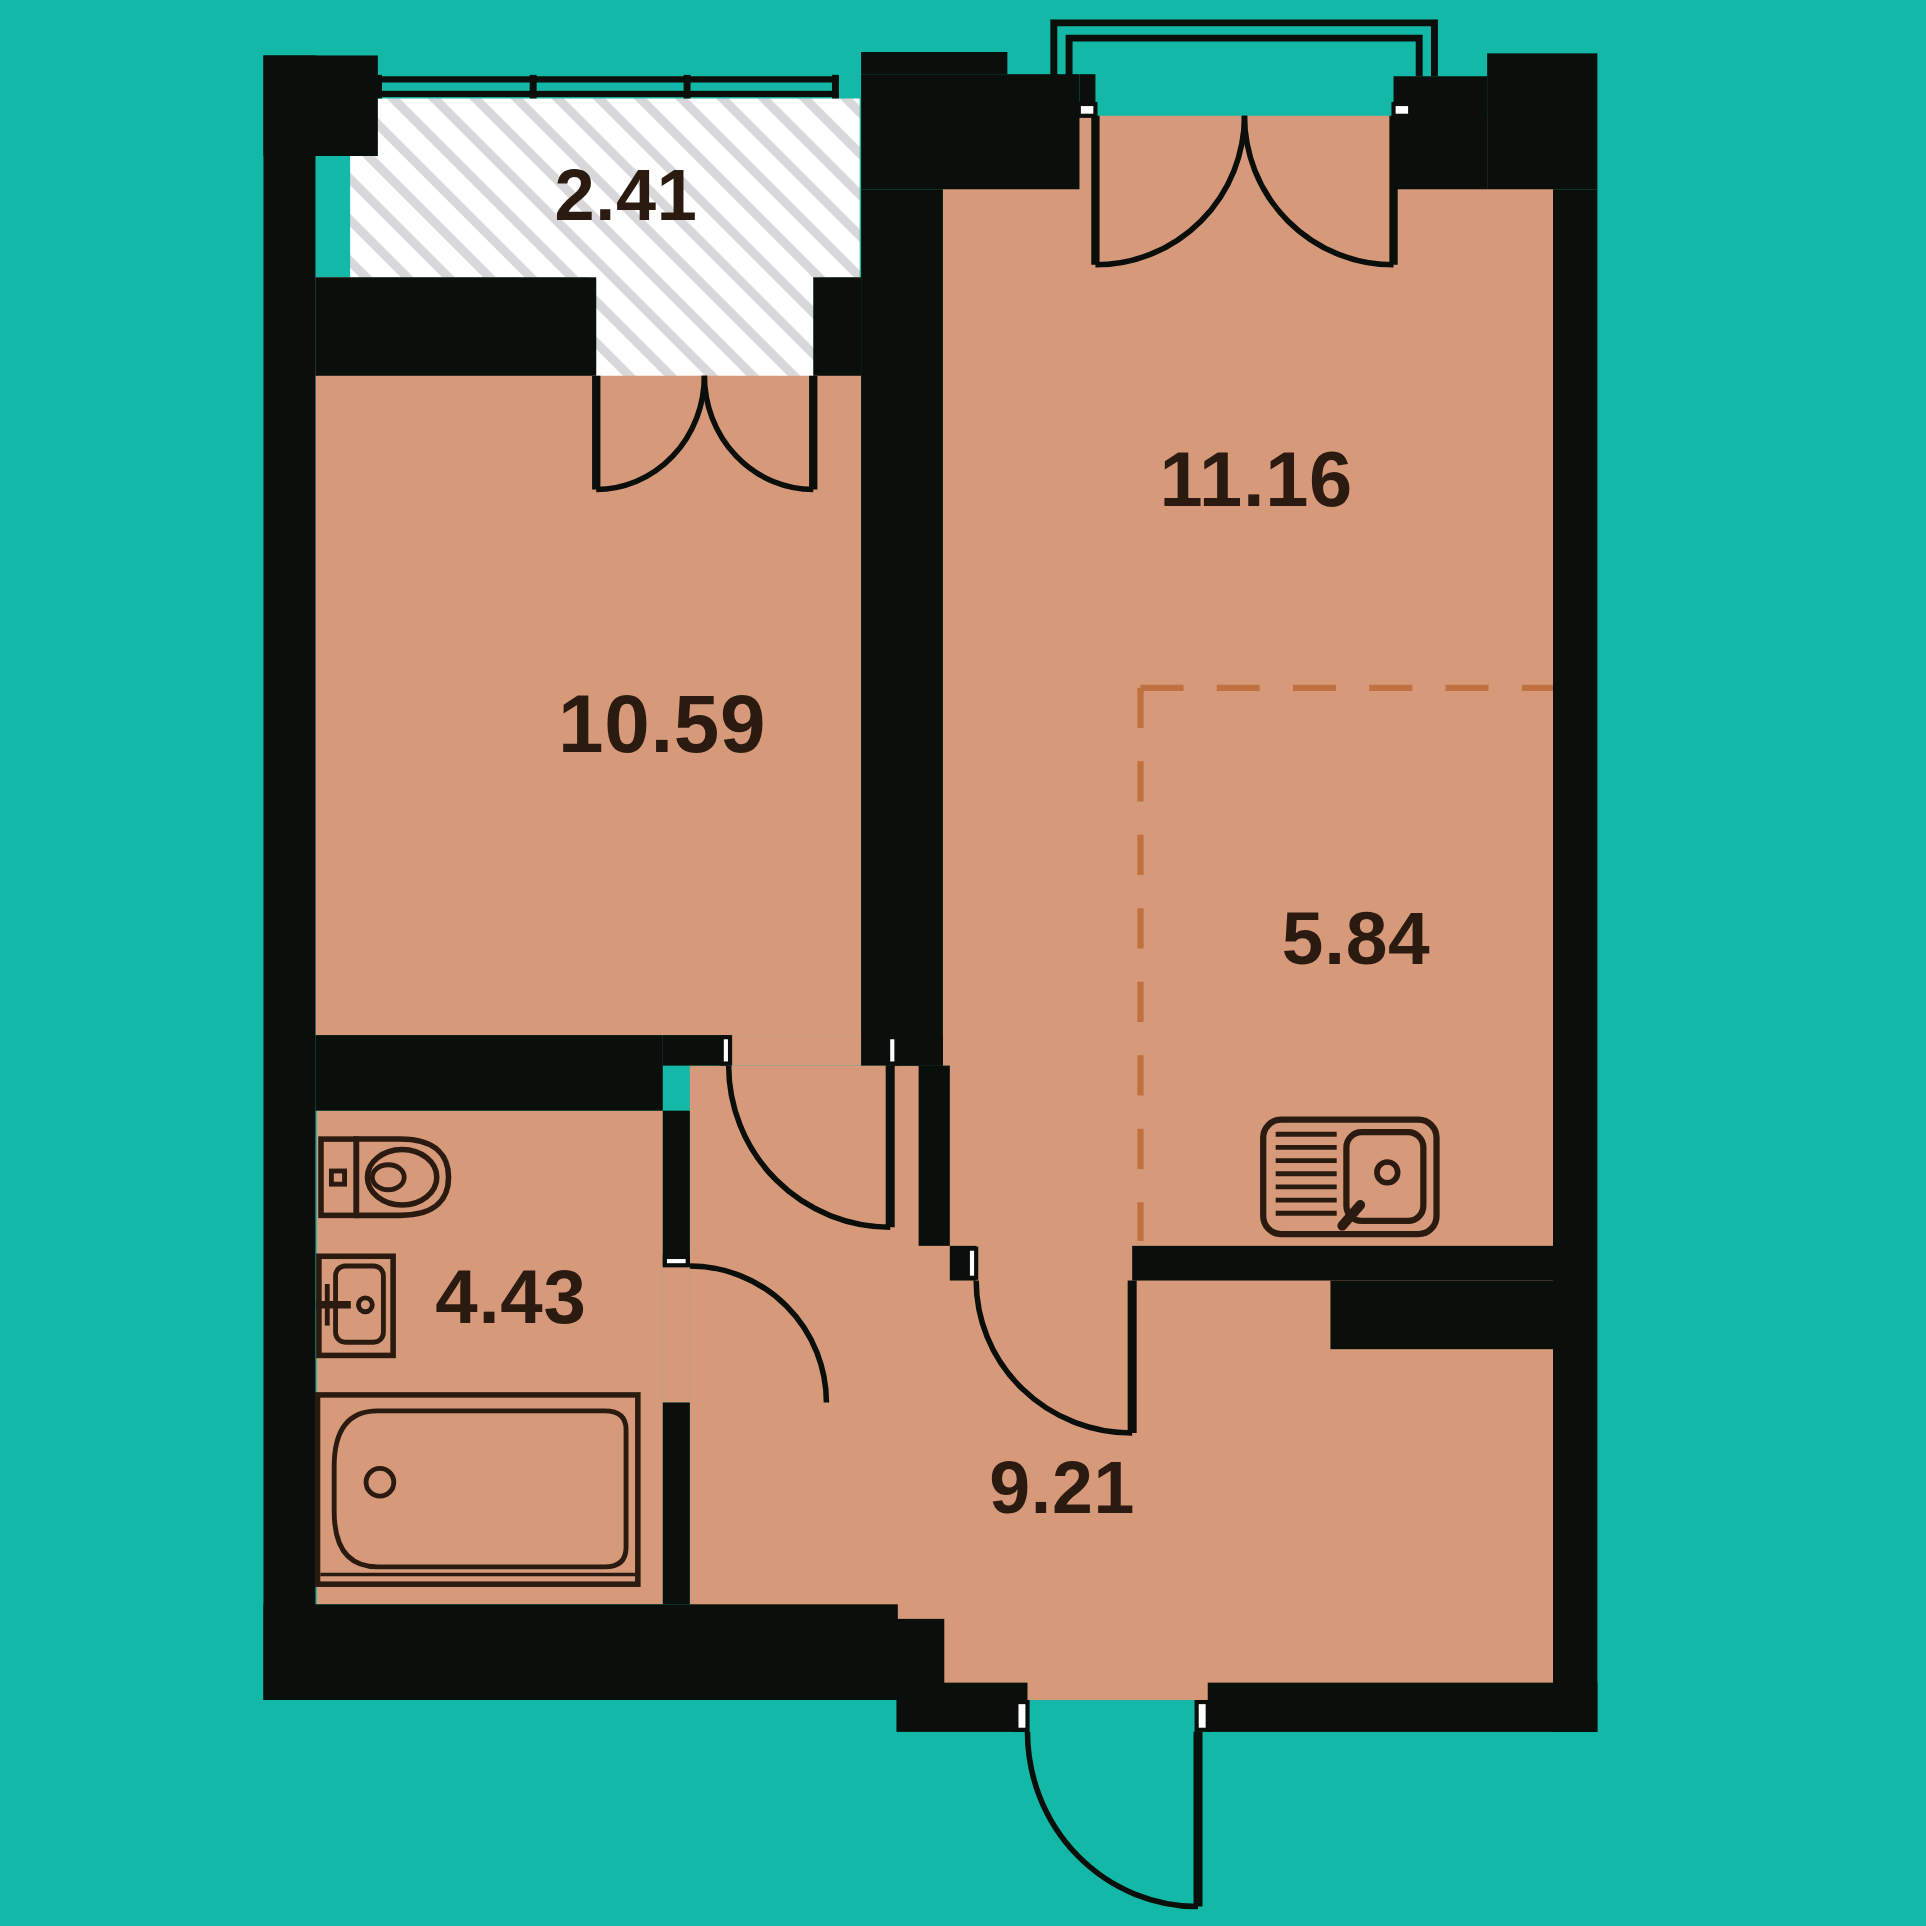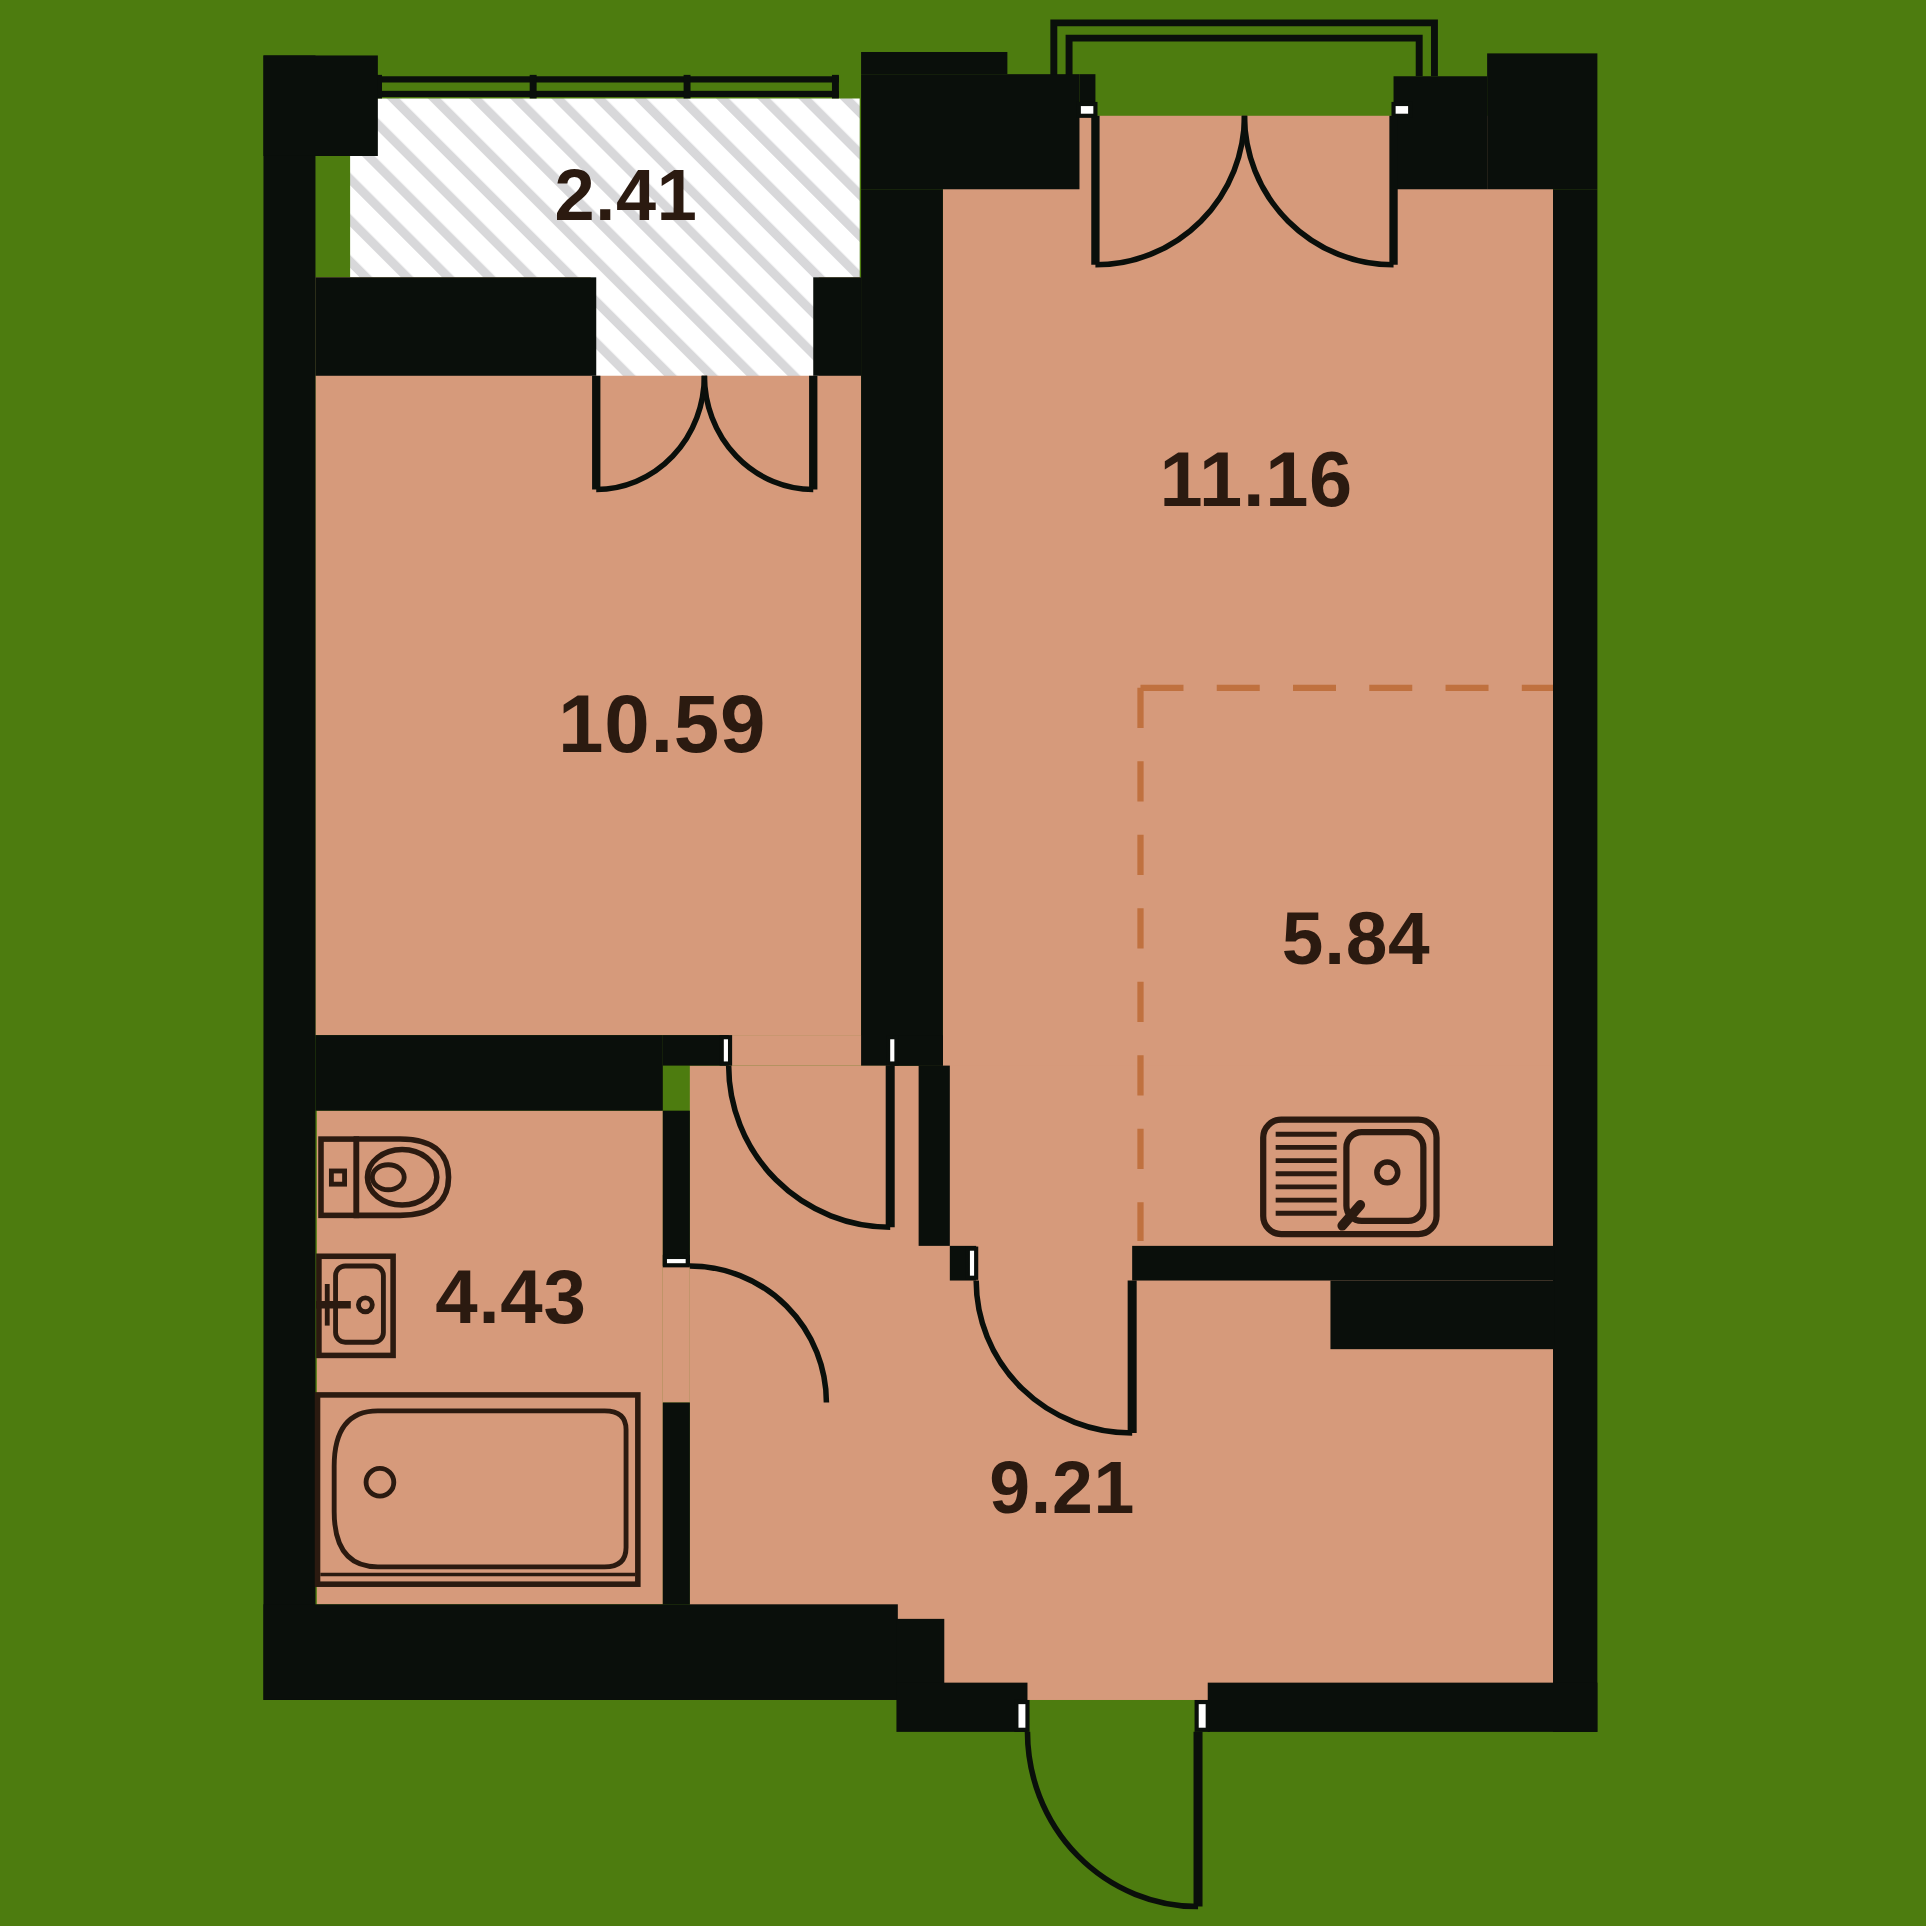--- a/index.html
+++ b/index.html
@@ -1,16 +1,16 @@
 <!DOCTYPE html>
 <html style="font-size:11px"><head>
 <meta charset="utf-8">
 <style>
   html,body{margin:0;padding:0;background:#ffffff;}
-  .stage{width:1926px;height:1926px;position:relative;background:#4d7c0f;}
+  .stage{width:1926px;height:1926px;position:relative;background:#14b8a6;}
   svg{display:block;}
   text.area-label{
     font-family:"Liberation Sans", sans-serif;
     font-weight:600;
     fill:#2b1a10;
     letter-spacing:1px;
   }
 </style>
 </head>
 <body>

